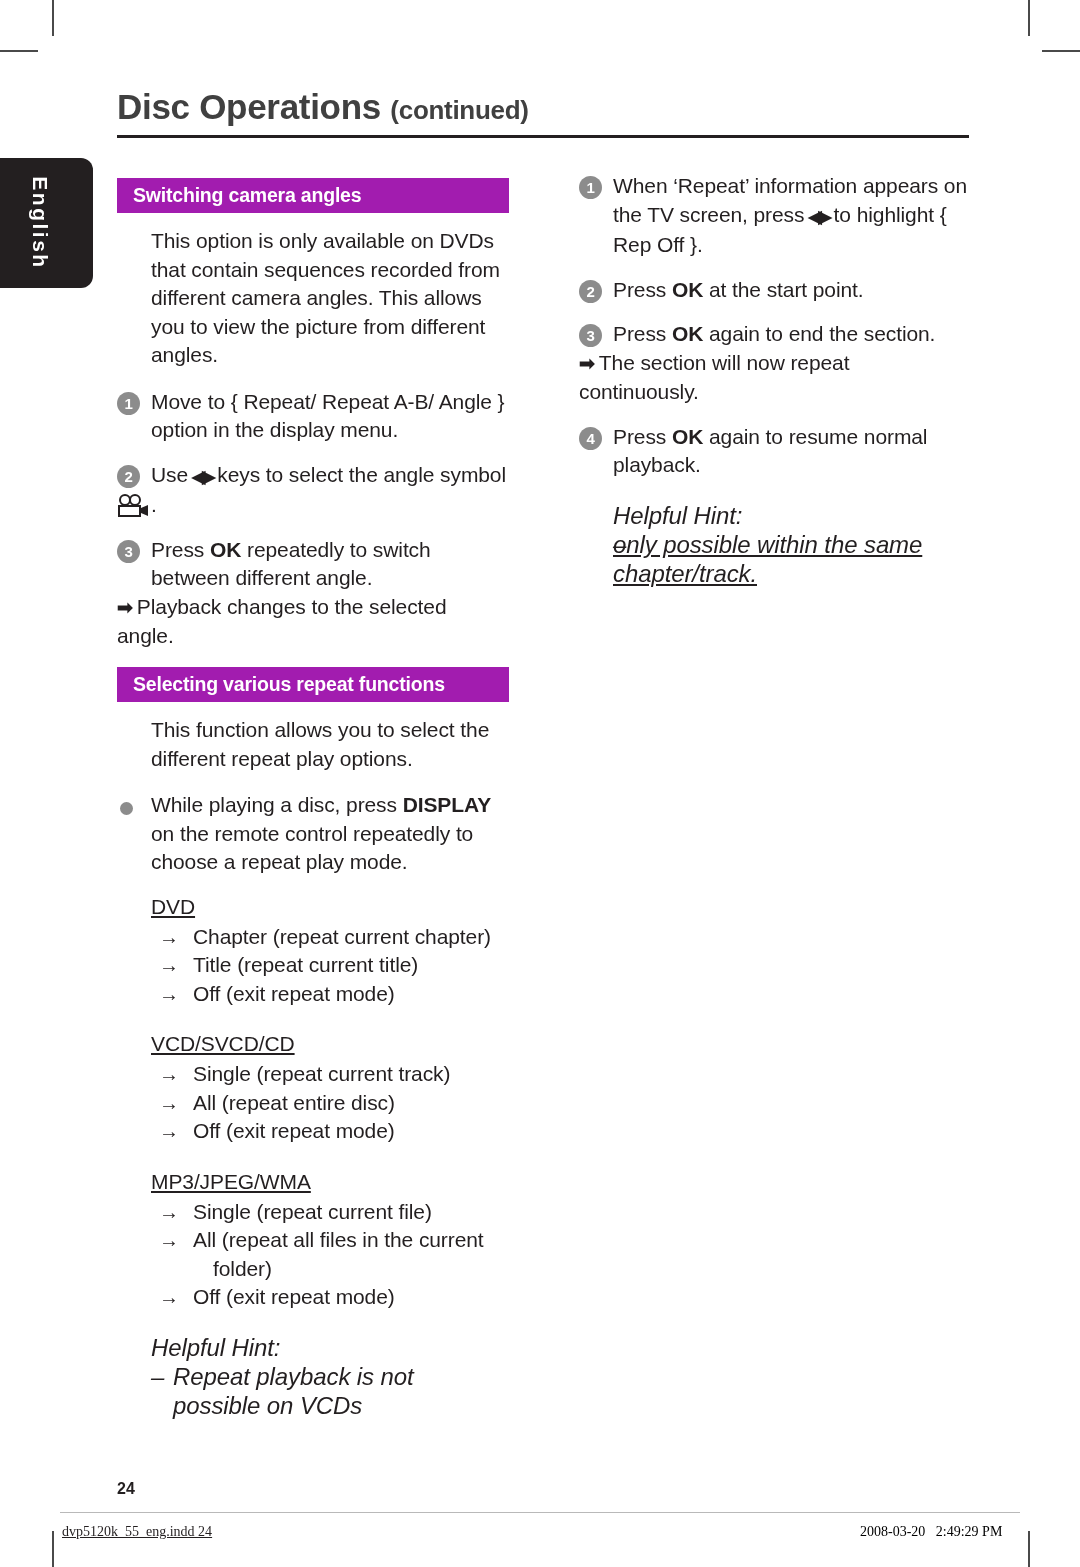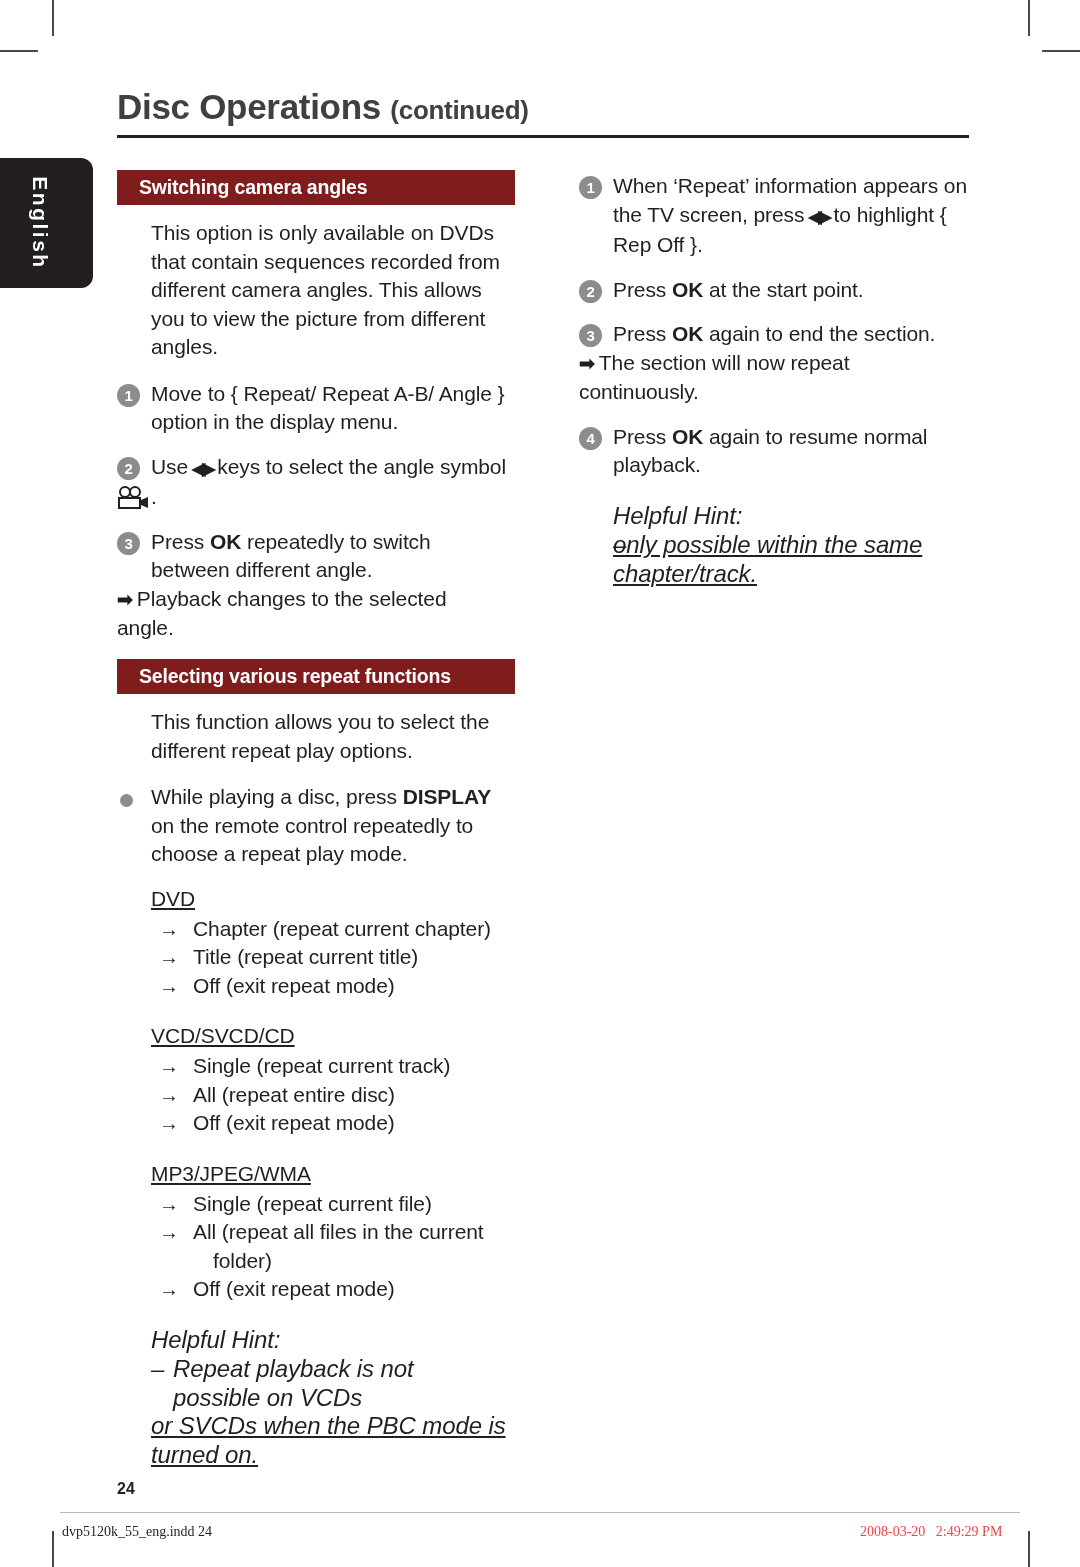--- a/index.html
+++ b/index.html
@@ -84,27 +84,27 @@
   .col {
     position: absolute;
     top: 0;
     width: 390px;
   }
   .col-left  { left: 0px; }
   .col-right { left: 462px; }
 
   
   .sec-head {
-    background: #7f1d1d;
+    background: #a21caf;
     color: #ffffff;
     font-size: 19.5px;
     font-weight: bold;
     letter-spacing: -0.2px;
-    padding: 6px 0 7px 22px;
-    margin: 8px 0 14px 0;
+    padding: 6px 0 7px 16px;
+    margin: 16px 0 14px 0;
     line-height: 1.15;
   }
   .sec-head.wide { width: 376px; }
 
   
   p.body {
     font-size: 21px;
     line-height: 28.5px;
     margin: 0 0 18px 0;
     letter-spacing: -0.1px;
@@ -244,28 +244,29 @@
     height: 1px;
     background: #b9b9b9;
   }
   .footer-left {
     position: absolute;
     left: 62px;
     top: 1524px;
     font-size: 14px;
     font-family: "Liberation Serif", serif;
     color: #231f20;
+    text-decoration: underline;
   }
   .footer-right {
     position: absolute;
     left: 860px;
     top: 1524px;
     font-size: 14px;
     font-family: "Liberation Serif", serif;
-    color: #ef4444;
+    color: #000000;
     white-space: pre;
   }
 </style>
 </head>
 <body>
 
 <div class="crop-mark cm-tl-v"></div>
 <div class="crop-mark cm-tl-h"></div>
 <div class="crop-mark cm-tr-v"></div>
 <div class="crop-mark cm-tr-h"></div>
@@ -376,21 +377,20 @@
         <span class="opt-arrow">→</span>
         <span>Off (exit repeat mode)</span>
       </div>
     </div>
 
     <div class="hint-block">
       <div class="hint-title">Helpful Hint:</div>
       <div class="hint-row">
         <span class="hint-dash">–</span>
         <span>Repeat playback is not possible on VCDs</span>
-        <span class="cont2">or SVCDs when the PBC mode is turned on.</span>
       </div>
     </div>
 
   </div>
 
   <div class="col col-right">
 
 
     <div style="height:10px"></div>
 

